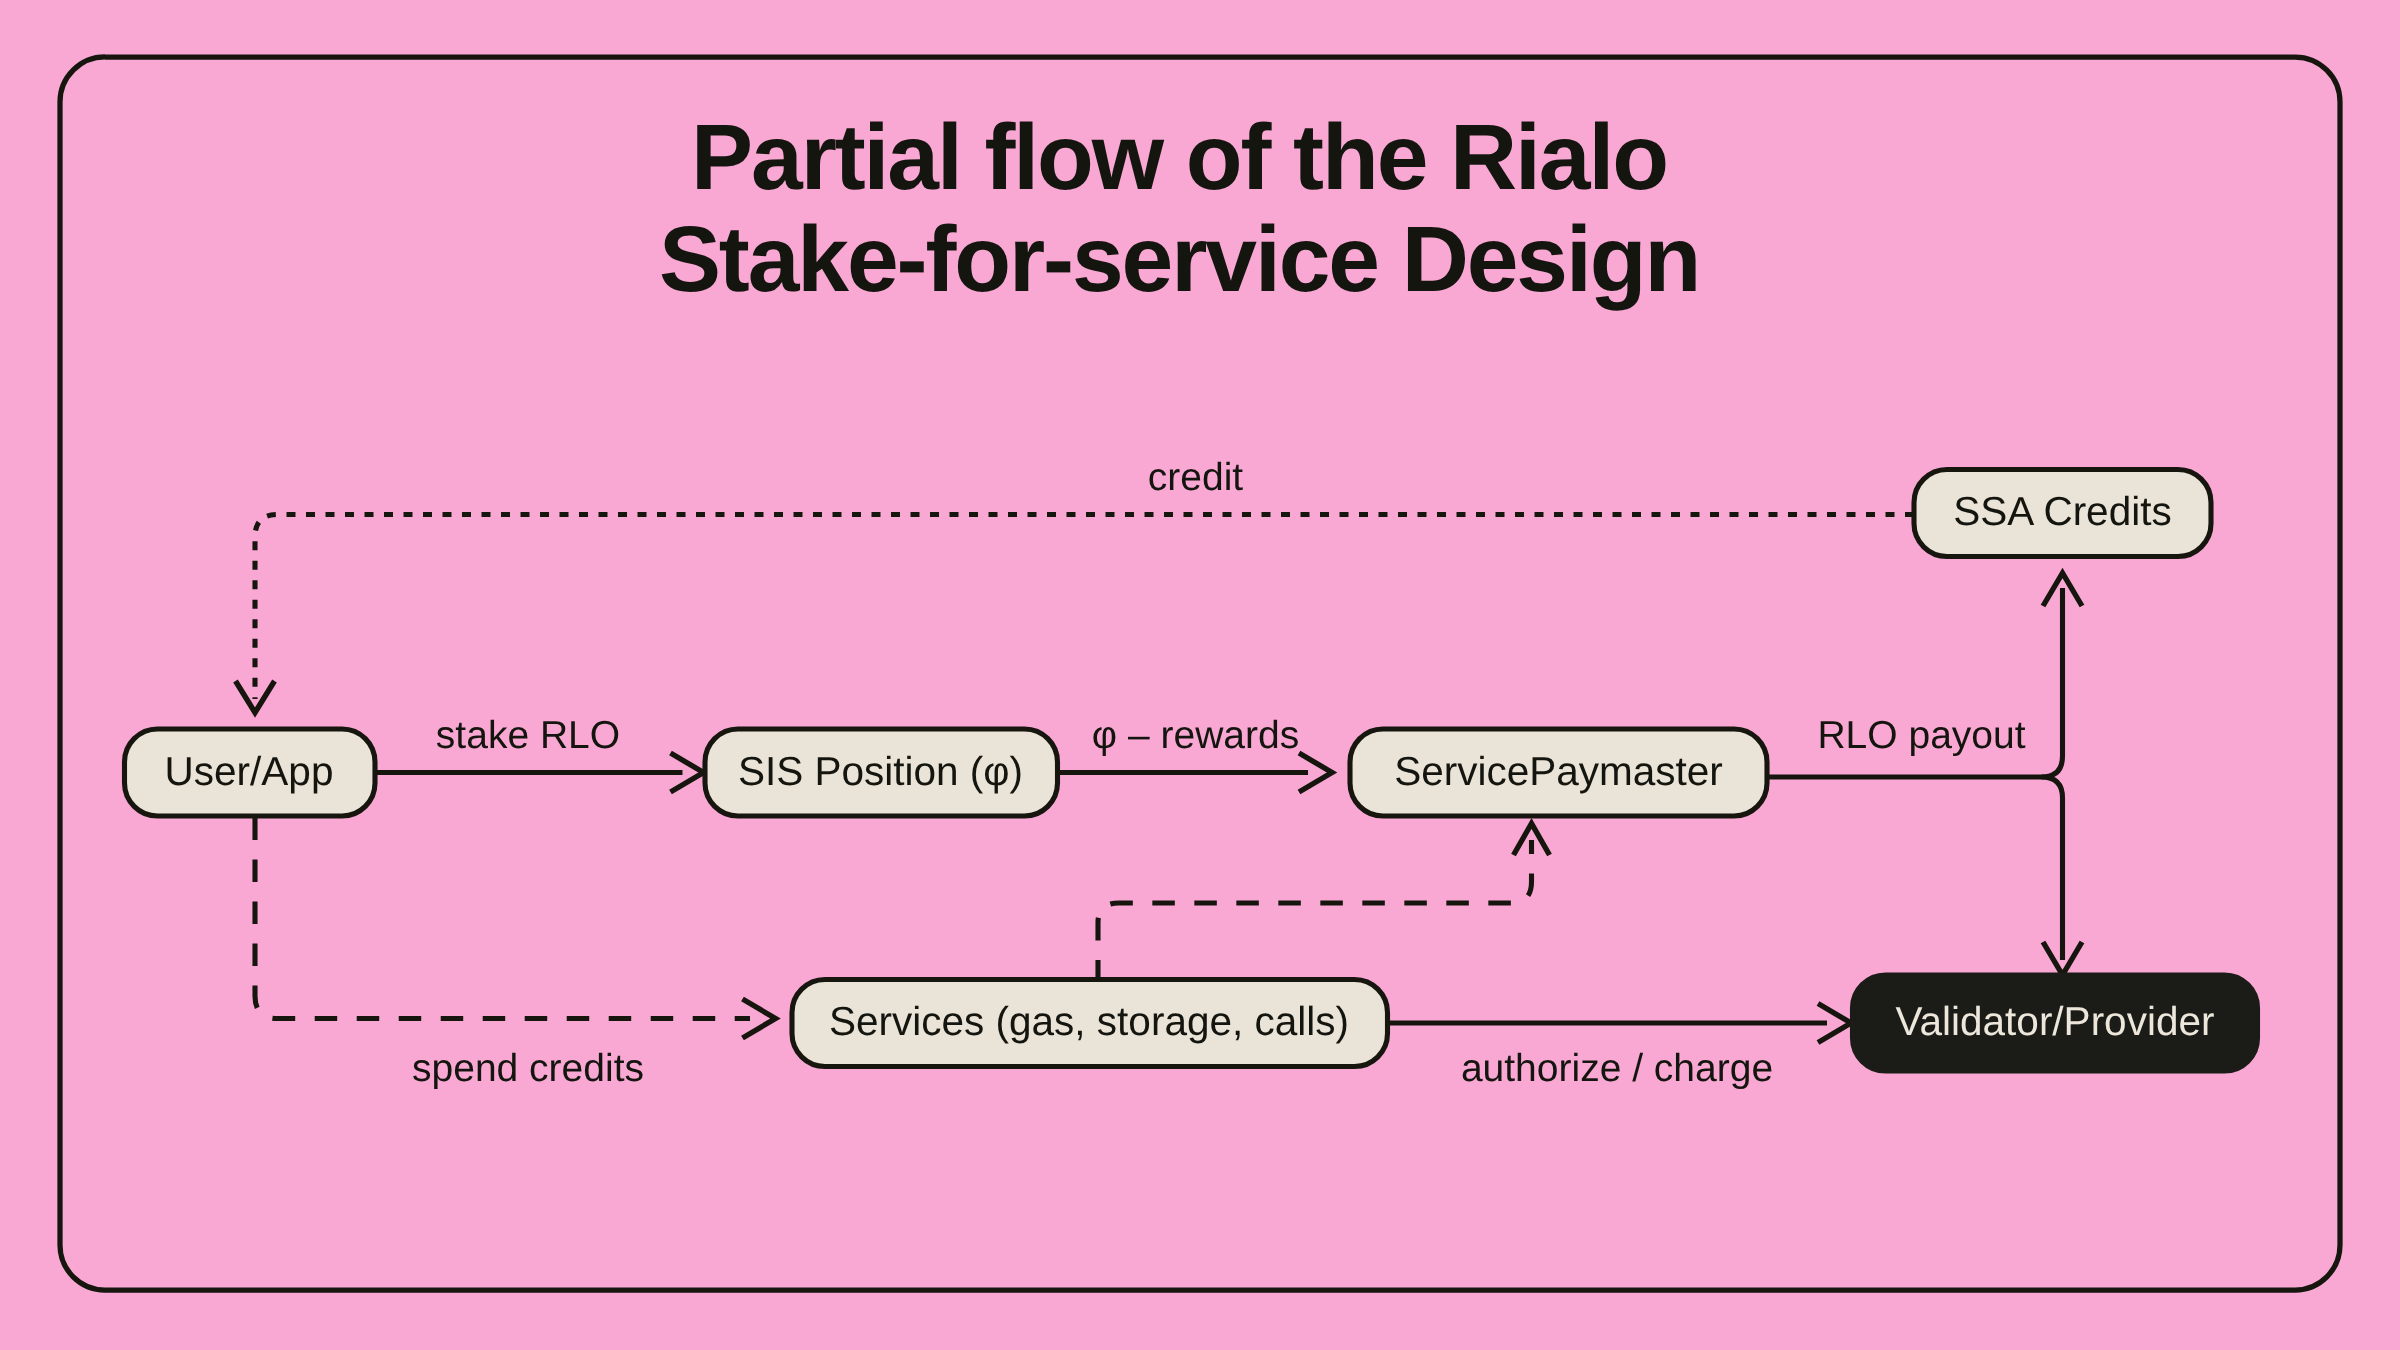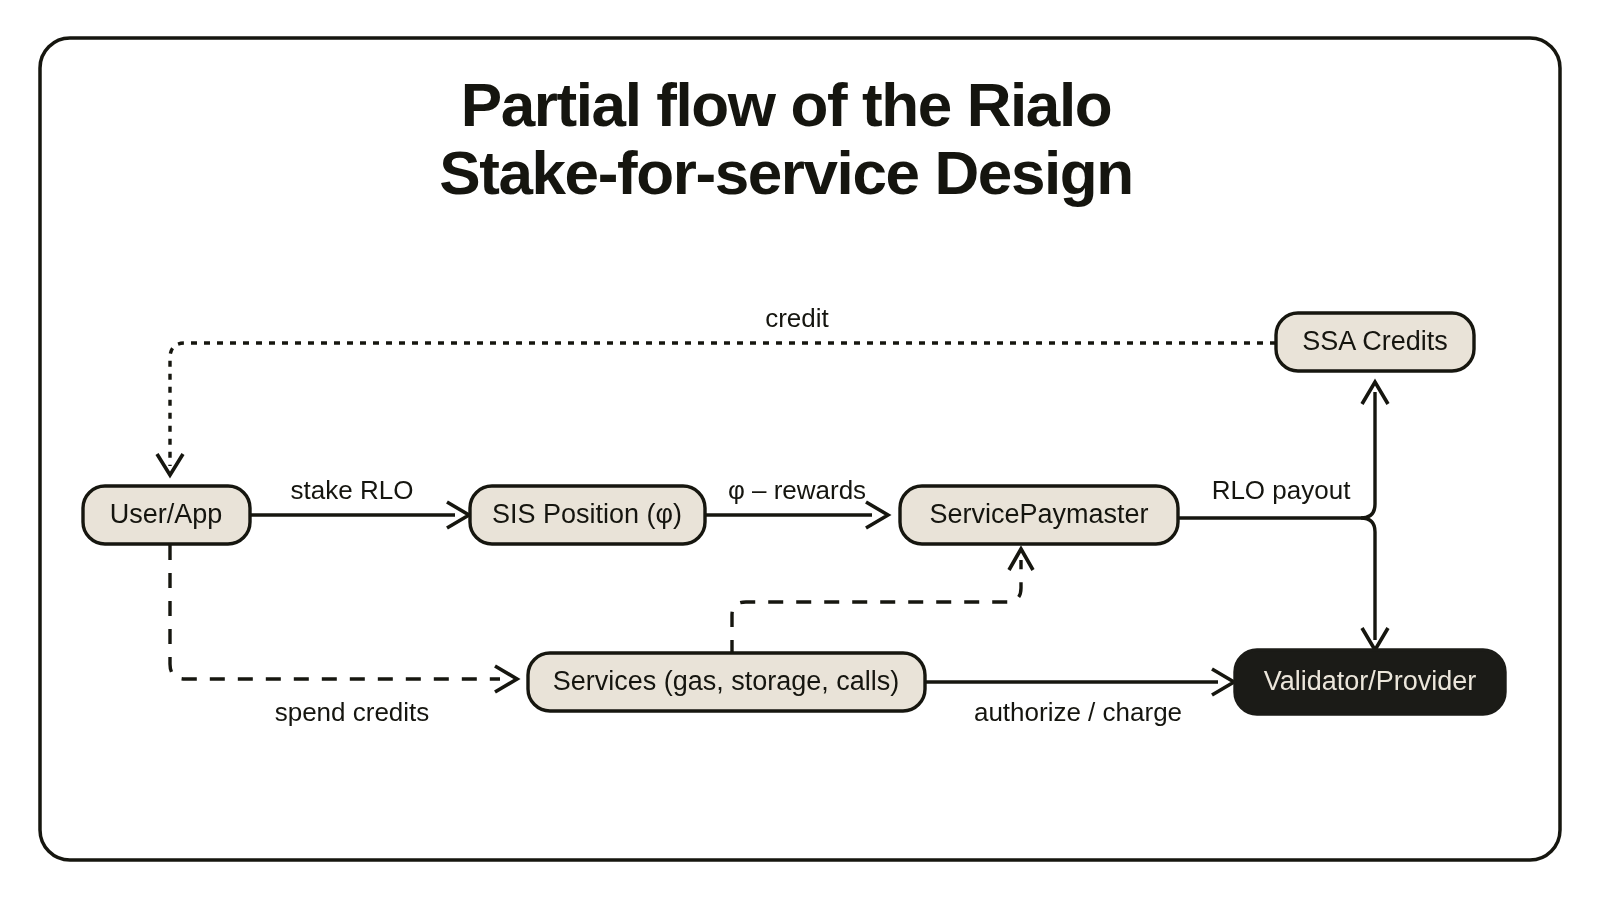--- a/index.html
+++ b/index.html
@@ -10,21 +10,21 @@
   body {
     width: 1600px;
     height: 900px;
     overflow: hidden;
     font-family: "Liberation Sans", sans-serif;
   }
   #stage {
     position: relative;
     width: 1600px;
     height: 900px;
-    background: #ffffff;
+    background: #f9a8d4;
   }
   #diagram-svg {
     position: absolute;
     top: 0;
     left: 0;
     width: 1600px;
     height: 900px;
   }
   .panel-border {
     fill: none;

